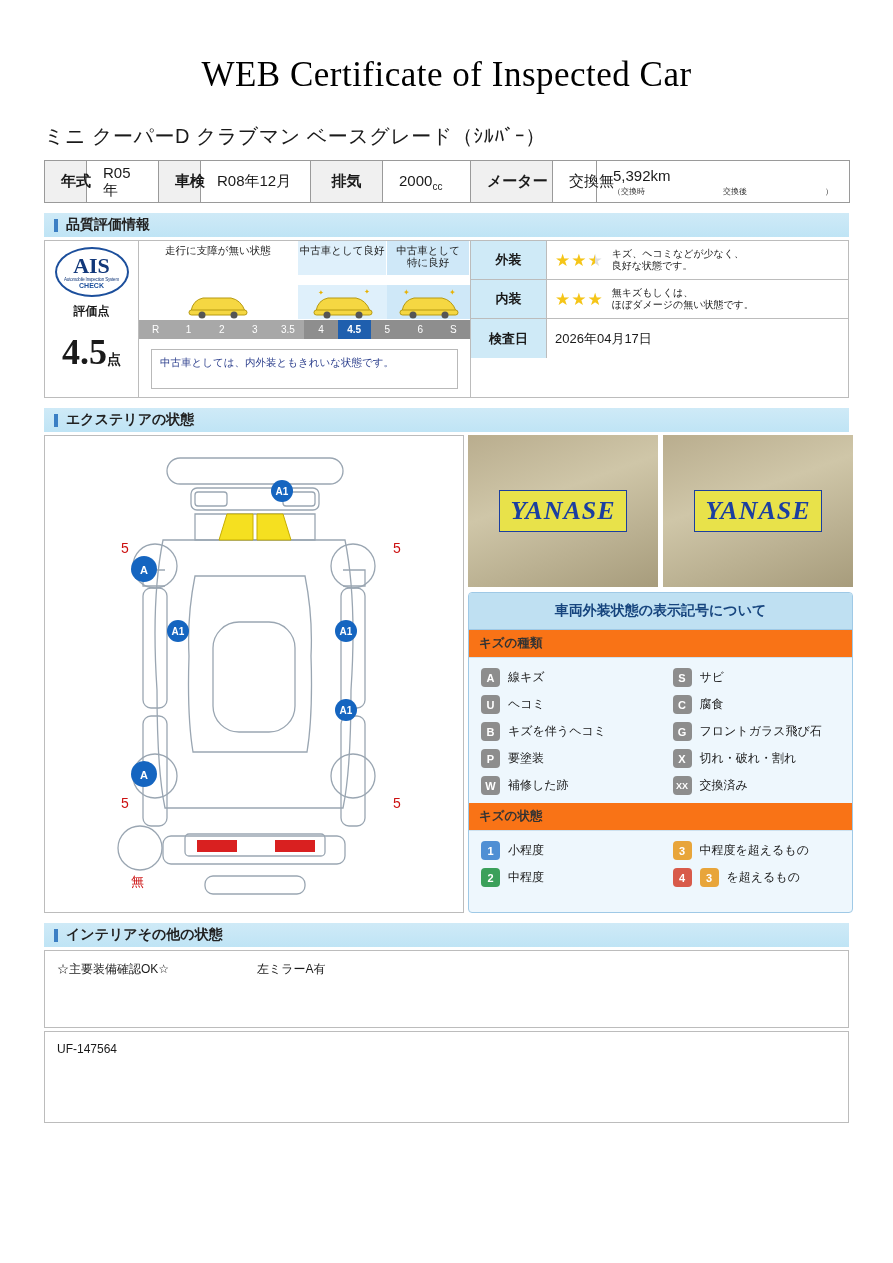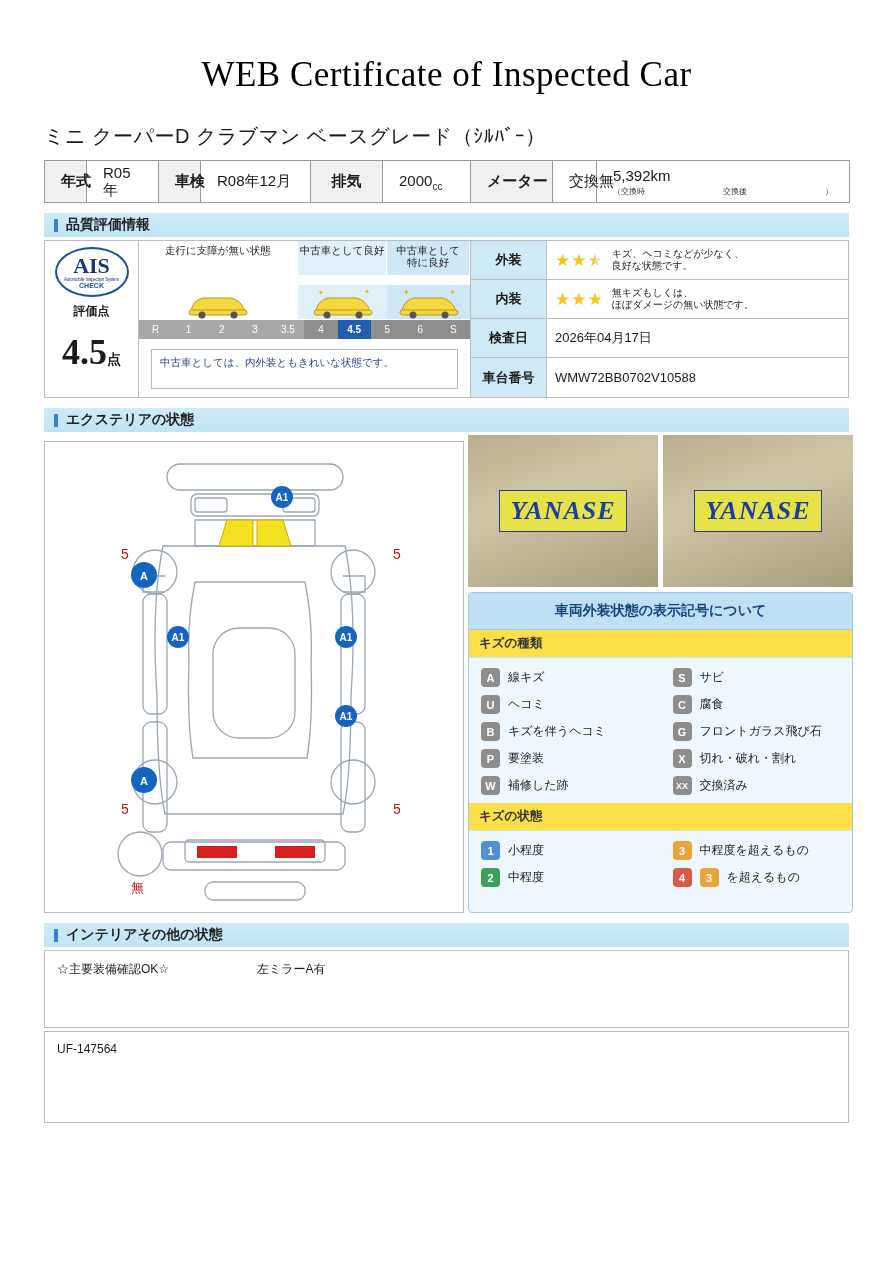--- a/index.html
+++ b/index.html
@@ -137,42 +137,42 @@
   .qr-lbl {
     width:76px; background:#cfeaf7; display:flex;align-items:center;justify-content:center;
     font-size:13px;font-weight:bold;border-right:1px solid #bcbcbc;
   }
   .qr-val { flex:1; display:flex; align-items:center; padding-left:8px; font-size:13px; }
   .stars { color:#f5c518; font-size:17px; letter-spacing:1px; margin-right:8px; }
   .qr-note { font-size:10px; line-height:1.25; color:#222; }
 
   
   .ext-wrap { margin: 3px 44px 0 44px; width:805px; display:flex; height:478px; }
-  .diagram { width:420px; border:1px solid #bcbcbc; background:#fff; position:relative;margin-top:6px; }
+  .diagram { width:420px; border:1px solid #bcbcbc; background:#fff; position:relative; }
   .right-col { width:385px; margin-left:4px; display:flex; flex-direction:column; }
   .photos { display:flex; height:152px; }
   .photo {
     width:190px;height:152px;margin-right:5px;
     background: linear-gradient(160deg,#b9ad8e 0%,#cfc6a8 40%,#a79c7c 100%);
     display:flex;align-items:center;justify-content:center; overflow:hidden;text-align:center;
   }
   .photo:last-child{margin-right:0;}
   .yanase {
     font-family:"Liberation Serif",serif; font-weight:bold; font-style:italic;
     font-size:26px; color:#1b3fa0; background:#e8e24a; padding:5px 10px;
     letter-spacing:1px; border:1px solid #1b3fa0;
   }
 
   .legend { margin-top:5px; flex:1; border:1px solid #9fc9e6; background:#eef7fd; border-radius:4px; overflow:hidden; }
   .legend-title {
     background:#bfe0f2; text-align:center; font-size:14px; font-weight:bold;
     color:#17457e; padding:9px 0; border-bottom:1px solid #9fc9e6;
   }
   .legend-sub {
-    background:#fde047; font-size:12.5px; font-weight:bold; padding:5px 10px; color:#333;
+    background:#f97316; font-size:12.5px; font-weight:bold; padding:5px 10px; color:#333;
     border-bottom:1px solid #cde1ef;
   }
   .legend-grid { display:flex; flex-wrap:wrap; padding:6px 0 4px 0; }
   .lg-item { width:50%; display:flex; align-items:center; padding:4px 0 4px 12px; font-size:12px; }
   .badge {
     width:19px;height:19px;border-radius:4px;background:#8d8d8d;color:#fff;
     display:inline-flex;align-items:center;justify-content:center;
     font-size:11px;font-weight:bold;margin-right:8px;flex:none;
   }
   .badge.xx { font-size:9px; }
@@ -330,24 +330,20 @@
           <span class="qr-note">
             <span>無キズもしくは、</span><br>
             <span>ほぼダメージの無い状態です。</span>
           </span>
         </div>
       </div>
       <div class="qr-row">
         <div class="qr-lbl">検査日</div>
         <div class="qr-val">2026年04月17日</div>
       </div>
-      <div class="qr-row">
-        <div class="qr-lbl">車台番号</div>
-        <div class="qr-val">WMW72BB0702V10588</div>
-      </div>
     </div>
   </div>
 
   <div class="sec-head">
     <span class="bar"></span>
     <span>エクステリアの状態</span>
   </div>
 
   <div class="ext-wrap">
     <div class="diagram">

